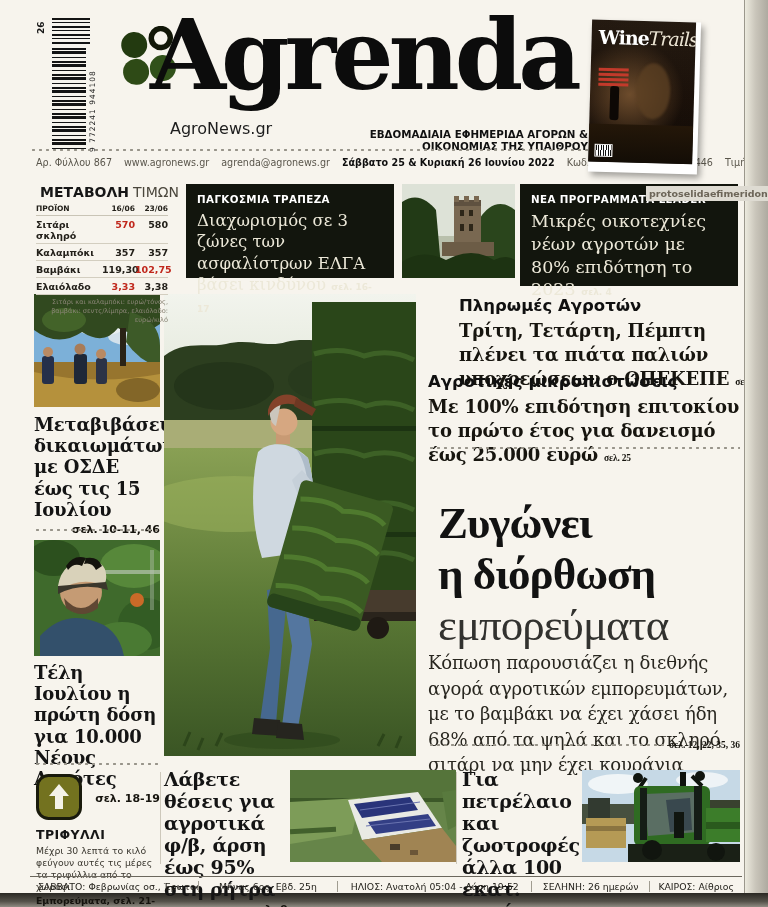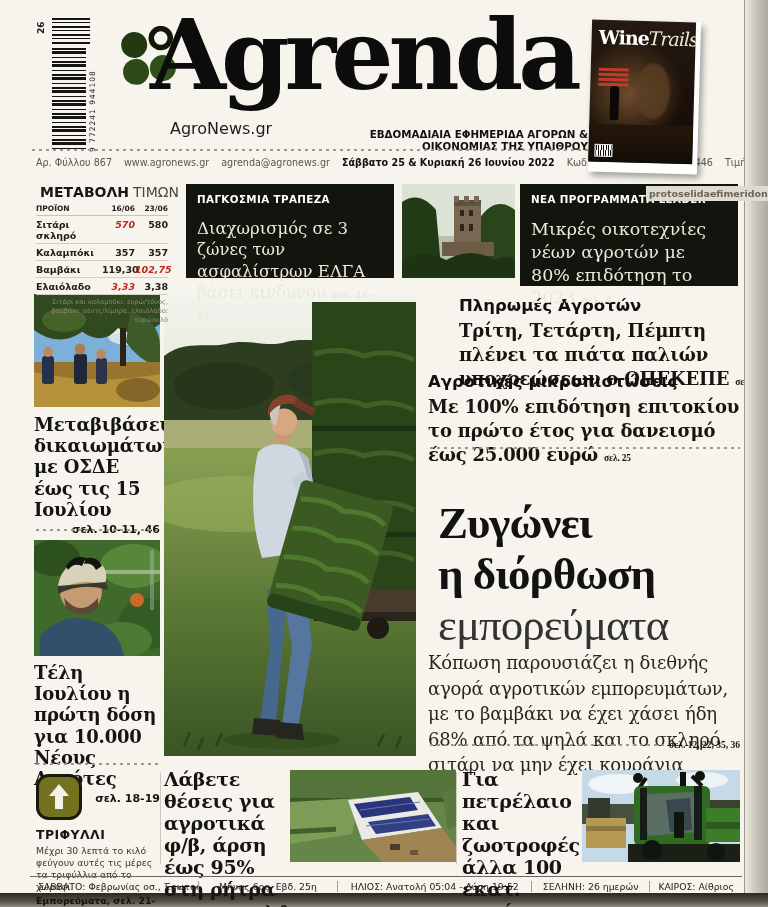--- a/index.html
+++ b/index.html
@@ -50,26 +50,26 @@
   
   .ptable{left:36px;top:184px;width:132px;font-size:9.5px;z-index:2;}
   .ptable .tt{display:flex;align-items:center;gap:4px;font-size:14px;margin-bottom:4px;}
   .ptable .sq{width:9px;height:9px;background:#c6281e;}
   .ptable .tt .a{font-weight:800;}
   .ptable .tt .b{font-weight:400;color:#4a463c;}
   .ptable .hd{display:flex;color:#7a7568;font-size:7.5px;border-bottom:1px solid #c9c4b6;padding-bottom:2px;}
   .ptable .row{display:flex;border-bottom:1px solid #d3cec0;padding:2.5px 0;}
   .ptable .c1{flex:1;font-weight:600;color:#23201a;}
   .ptable .c2,.ptable .c3{width:33px;text-align:right;font-weight:bold;color:#23201a;}
-  .ptable .red{color:#c0271c;font-style:italic;}
+  .ptable .red{color:#c0271c;}
   .ptable .fn{font-size:6.6px;color:#8a8576;text-align:right;margin-top:3px;line-height:1.35;}
 
   
   .dbox{background:#12150d;color:#efecdd;padding:9px 11px;z-index:2;}
-  .dbox .kick{font-size:10.3px;font-weight:bold;letter-spacing:.4px;color:#fff;margin-bottom:13px;}
+  .dbox .kick{font-size:10.3px;font-weight:bold;letter-spacing:.4px;color:#fff;margin-bottom:5px;}
   .dbox .body{font-family:"DejaVu Serif","Liberation Serif",serif;font-size:16.5px;line-height:1.3;color:#ece8d8;}
   .dbox .pg{font-size:9px;font-weight:bold;font-family:"DejaVu Sans","Liberation Sans",sans-serif;}
   .box-wb{left:186px;top:184px;width:186px;height:76px;}
   .box-ld{left:520px;top:184px;width:196px;height:84px;}
   .box-ld .body{font-size:17.5px;}
   .photo-castle{left:402px;top:184px;width:113px;height:94px;}
 
   
   .wmark{left:646px;top:186px;width:122px;height:15px;background:#dedbd2;z-index:6;
     font-size:9.5px;font-weight:bold;color:#6c6558;white-space:nowrap;line-height:15px;padding-left:3px;}

